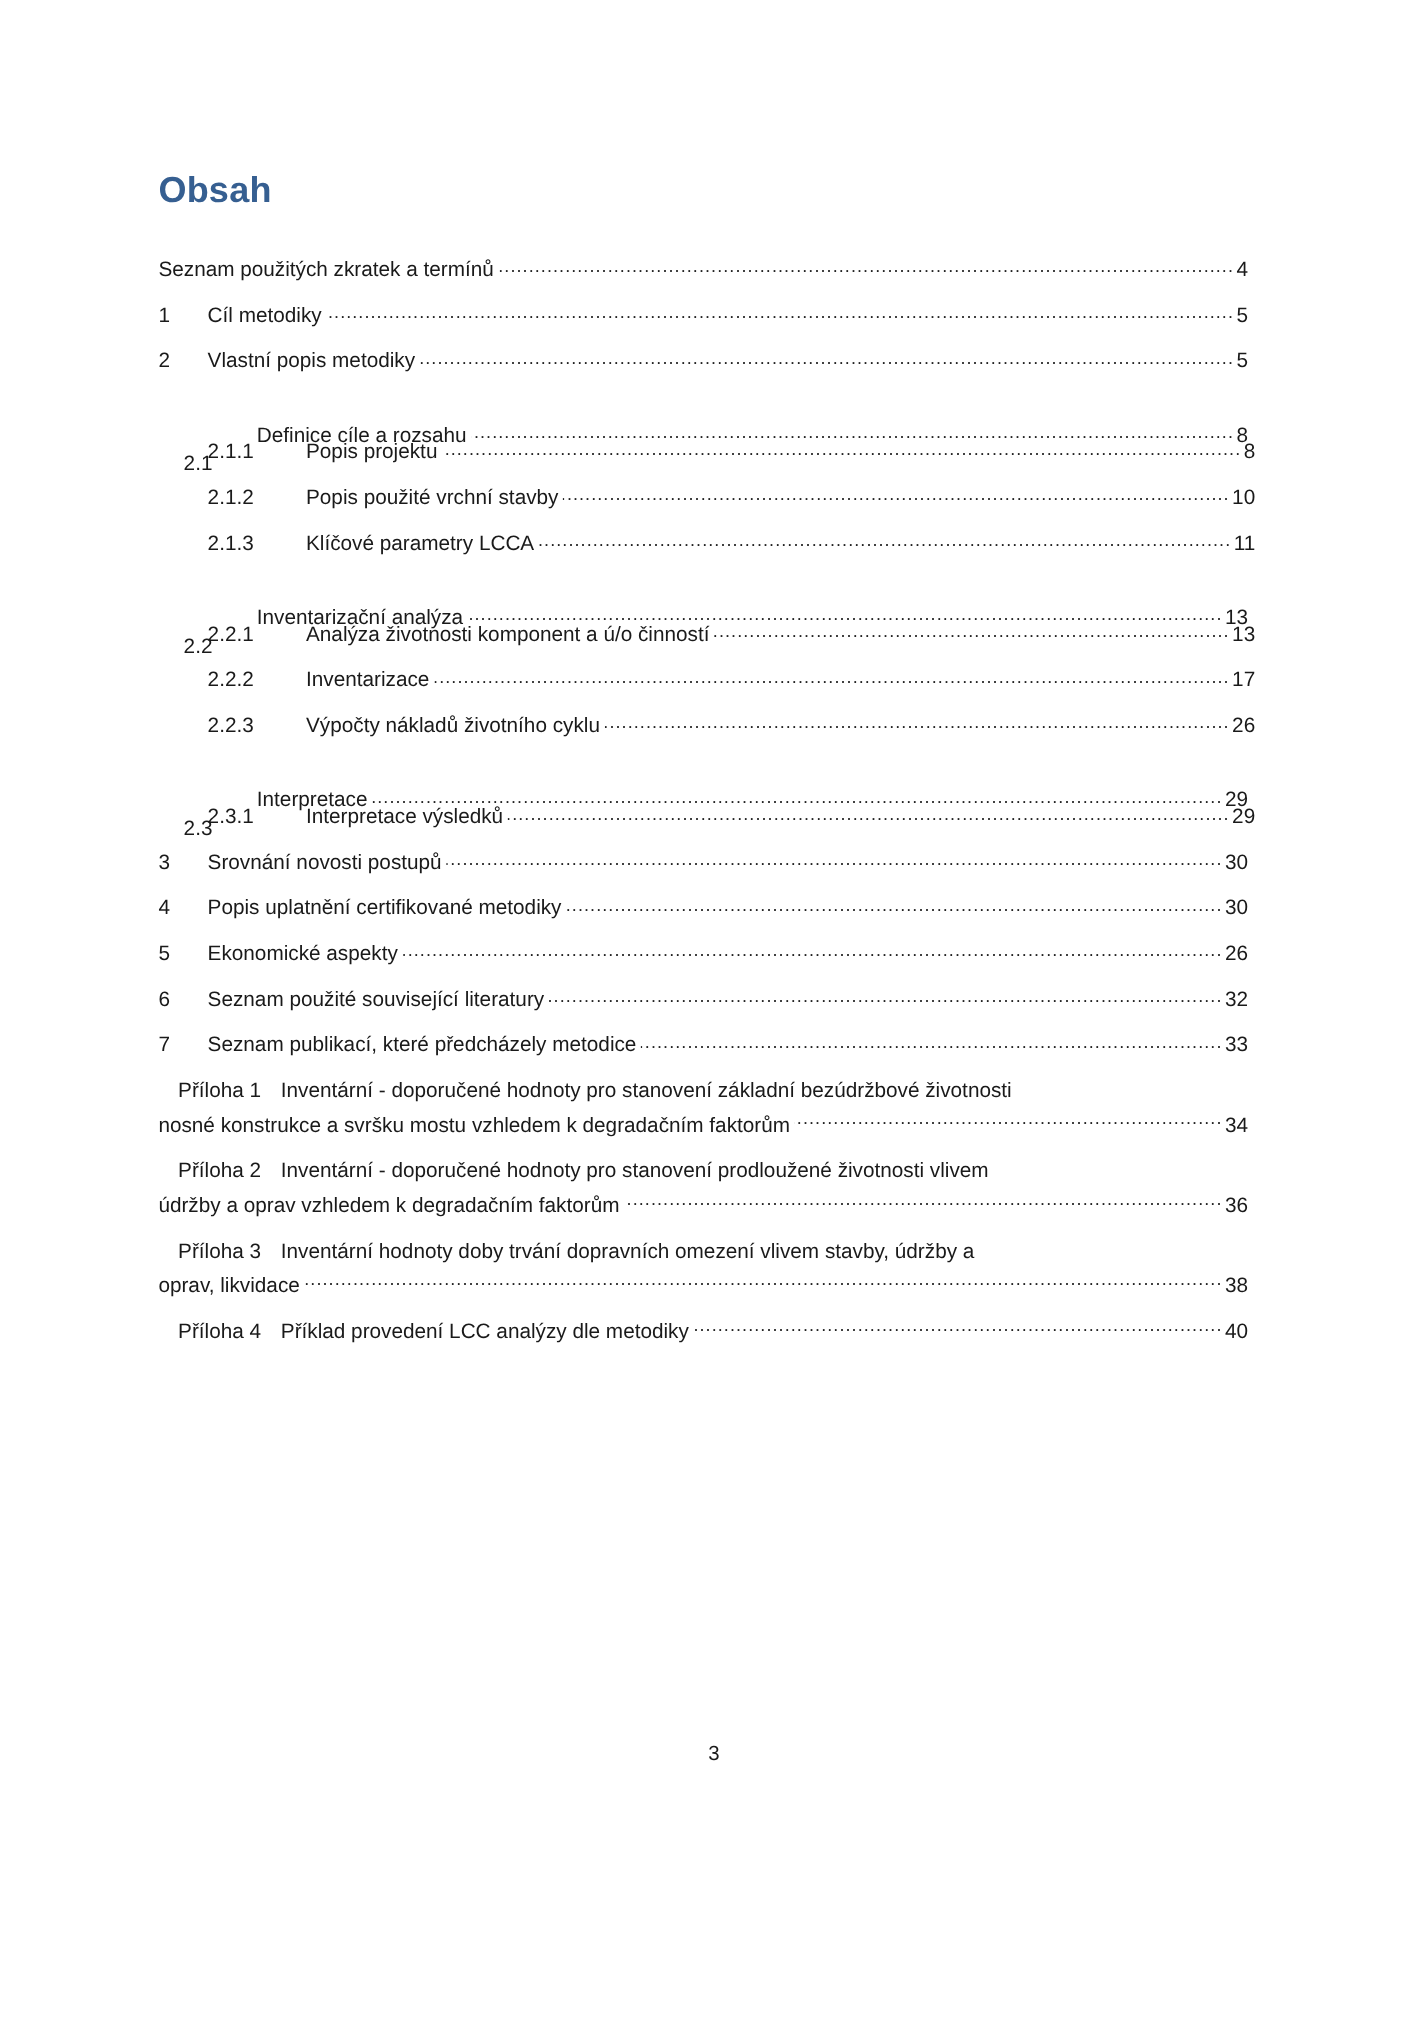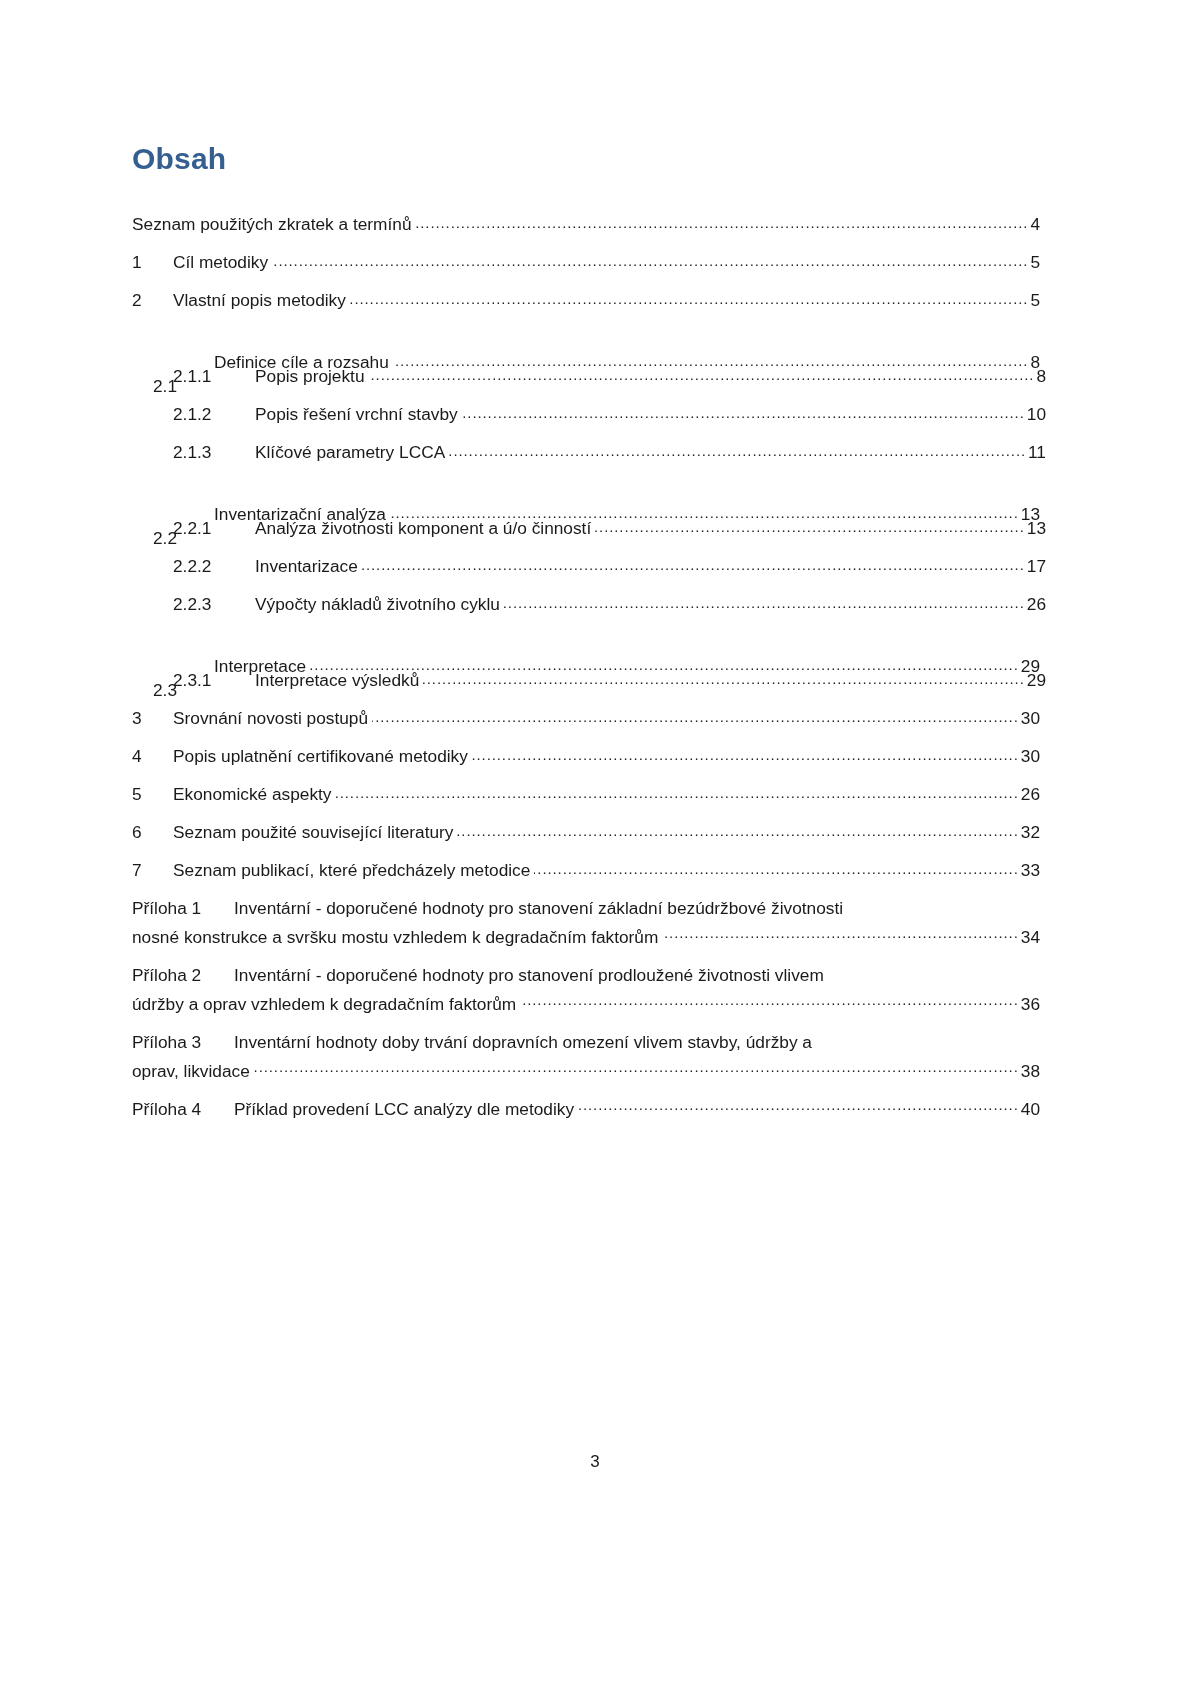--- a/index.html
+++ b/index.html
@@ -95,20 +95,21 @@
       margin-bottom: 9px;
       width: 908px;
     }
     .appx .line1 {
       line-height: 29px;
       white-space: nowrap;
     }
     .appx .appx-label {
       display: inline-block;
       width: 102px;
+      text-align: center;
     }
     .appx .line2 {
       display: flex;
       align-items: baseline;
       line-height: 29px;
     }
     .appx.single .line1 {
       display: flex;
       align-items: baseline;
     }
@@ -172,21 +173,21 @@
         <span class="toc-num">2.1.1</span>
         <span class="toc-text">Popis projektu</span>
         <span class="toc-dots"></span>
         <span class="toc-page">8</span>
       </div>
     </div>
 
     <div class="toc-entry lvl3">
       <div class="toc-row">
         <span class="toc-num">2.1.2</span>
-        <span class="toc-text">Popis řešení vrchní stavby</span>
+        <span class="toc-text">Popis použité vrchní stavby</span>
         <span class="toc-dots"></span>
         <span class="toc-page">10</span>
       </div>
     </div>
 
     <div class="toc-entry lvl3">
       <div class="toc-row">
         <span class="toc-num">2.1.3</span>
         <span class="toc-text">Klíčové parametry LCCA</span>
         <span class="toc-dots"></span>

